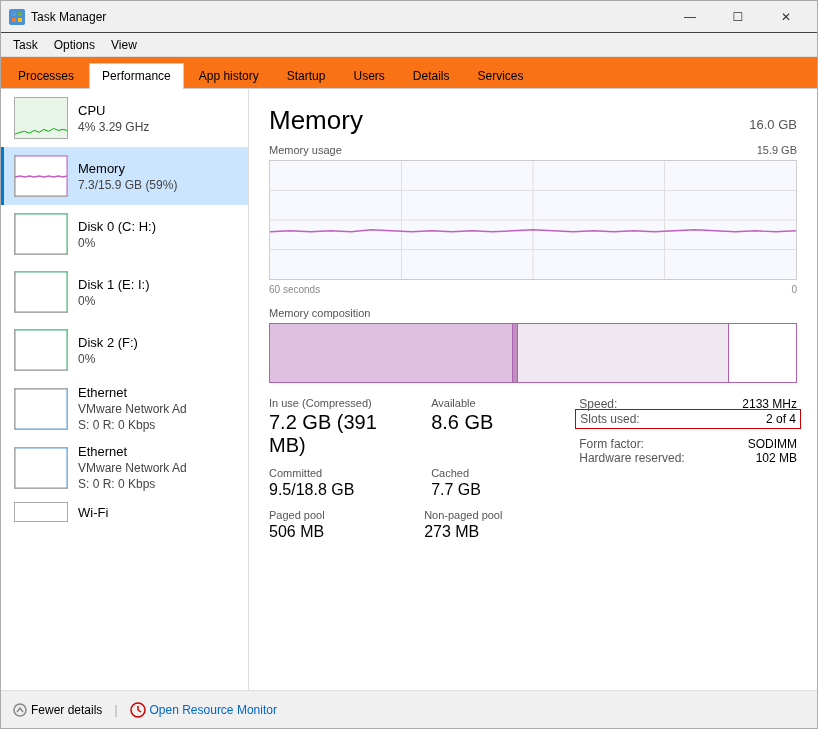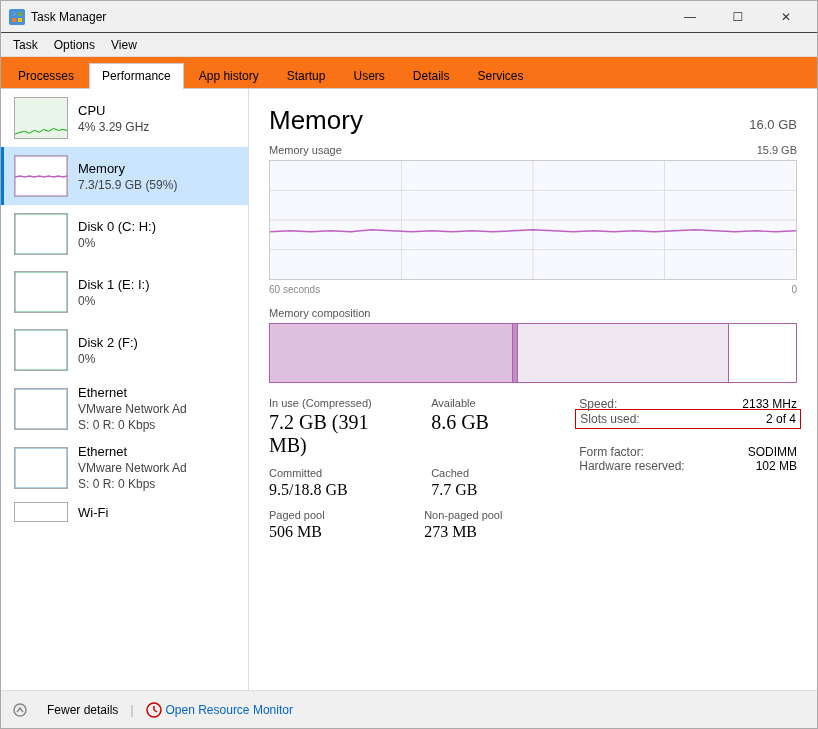--- a/index.html
+++ b/index.html
@@ -234,21 +234,21 @@
       border-left: 1px solid #b060b0;
     }
     
     .stats-row {
       display: flex;
       gap: 34px;
       margin-bottom: 10px;
     }
     .stat-block { flex: 1; }
     .stat-label { font-size: 11px; color: #555; margin-bottom: 2px; }
-    .stat-value { font-size: 20px; font-weight: 300; color: #000; font-family: Liberation Serif, serif; }
+    .stat-value { font-size: 20px; font-weight: 300; color: #000; }
     .right-stat-row {
       display: flex;
       justify-content: space-between;
       font-size: 12px;
     }
     .right-stat-label { color: #555; }
     .right-stat-value { color: #000; font-weight: 400; }
     .slots-used-row {
       display: flex;
       justify-content: space-between;
@@ -263,21 +263,21 @@
       border-top: 1px solid #ddd;
       display: flex;
       align-items: center;
       padding: 0 12px;
       flex-shrink: 0;
       gap: 12px;
     }
     .fewer-details {
       display: flex;
       align-items: center;
-      gap: 20px;
+      gap: 4px;
       cursor: pointer;
       font-size: 12px;
       color: #000;
     }
     .open-resource-monitor {
       font-size: 12px;
       color: #0066cc;
       cursor: pointer;
       text-decoration: none;
       display: flex;
@@ -523,21 +523,21 @@
 
         <div class="stats-right-col">
           <div class="right-stat-row">
             <span class="right-stat-label">Speed:</span>
             <span class="right-stat-value">2133 MHz</span>
           </div>
           <div class="slots-used-row">
             <span class="right-stat-label">Slots used:</span>
             <span class="right-stat-value">2 of 4</span>
           </div>
-          <div class="right-stat-row" style="margin-top:18px;">
+          <div class="right-stat-row" style="margin-top:10px;">
             <span class="right-stat-label">Form factor:</span>
             <span class="right-stat-value">SODIMM</span>
           </div>
           <div class="right-stat-row">
             <span class="right-stat-label">Hardware reserved:</span>
             <span class="right-stat-value">102 MB</span>
           </div>
         </div>
       </div>
     </div>

